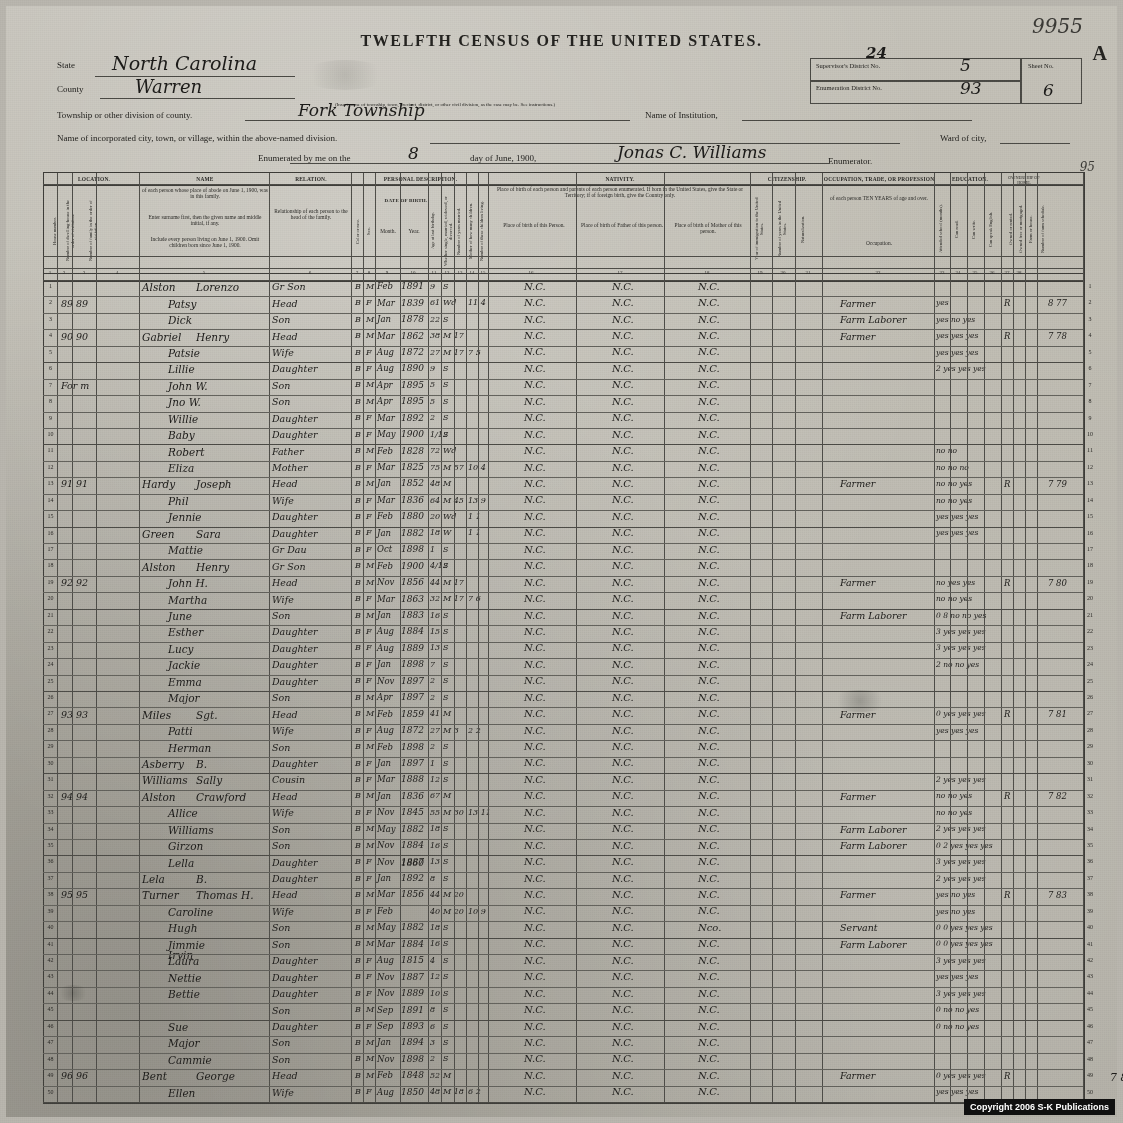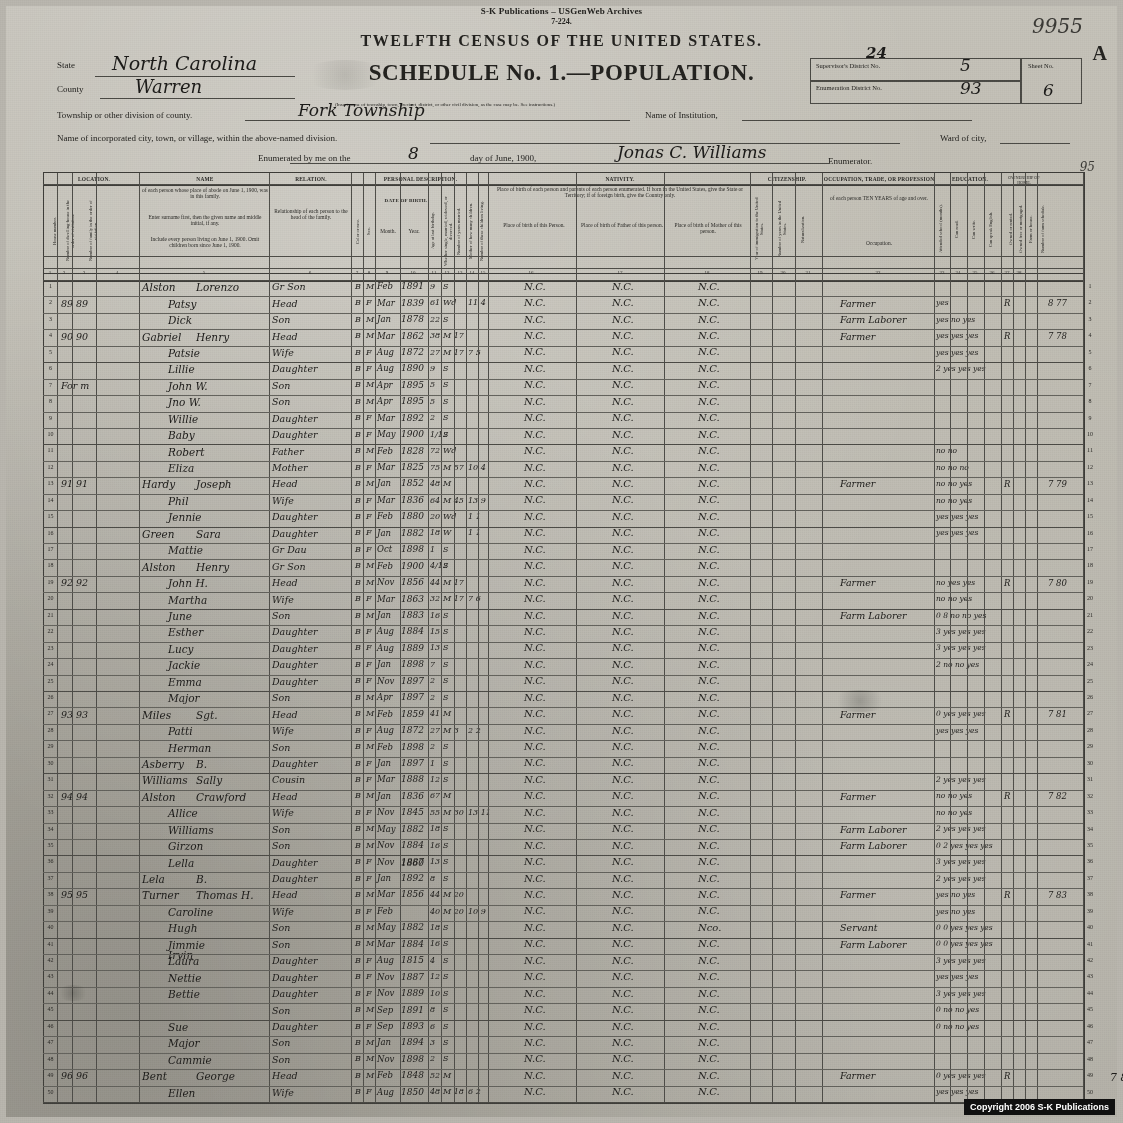--- a/index.html
+++ b/index.html
@@ -59,24 +59,21 @@
 
   #copyright{position:absolute;right:8px;bottom:8px;background:#111;color:#fff;font-size:9px;font-weight:bold;padding:3px 6px;font-family:"Liberation Sans",sans-serif;}
   .smudge{position:absolute;border-radius:50%;background:radial-gradient(circle, rgba(0,0,0,.18), rgba(0,0,0,0) 70%);pointer-events:none;}
 </style>
 </head>
 <body>
 
 <div id="page">
   <div id="paper"></div>
 
-  <div id="topline" class="ink">S-K Publications – USGenWeb Archives</div>
-  <div id="topline2" class="ink">7-224.</div>
   <div id="title1" class="ink">TWELFTH CENSUS OF THE UNITED STATES.</div>
-  <div id="title2" class="ink">SCHEDULE No. 1.—POPULATION.</div>
 
   <div class="scrawl" style="right:40px;top:14px;font-size:20px;">9955</div>
   <div class="corner-a ink">A</div>
   <div class="scrawl" style="right:28px;top:160px;font-size:12px;">95</div>
 
   <div class="lbl ink" style="left:57px;top:60px;">State</div>
   <div class="rule" style="left:95px;top:76px;width:200px;"></div>
   <div class="hw" style="left:112px;top:52px;font-size:19px;">North Carolina</div>
 
   <div class="lbl ink" style="left:57px;top:84px;">County</div>

